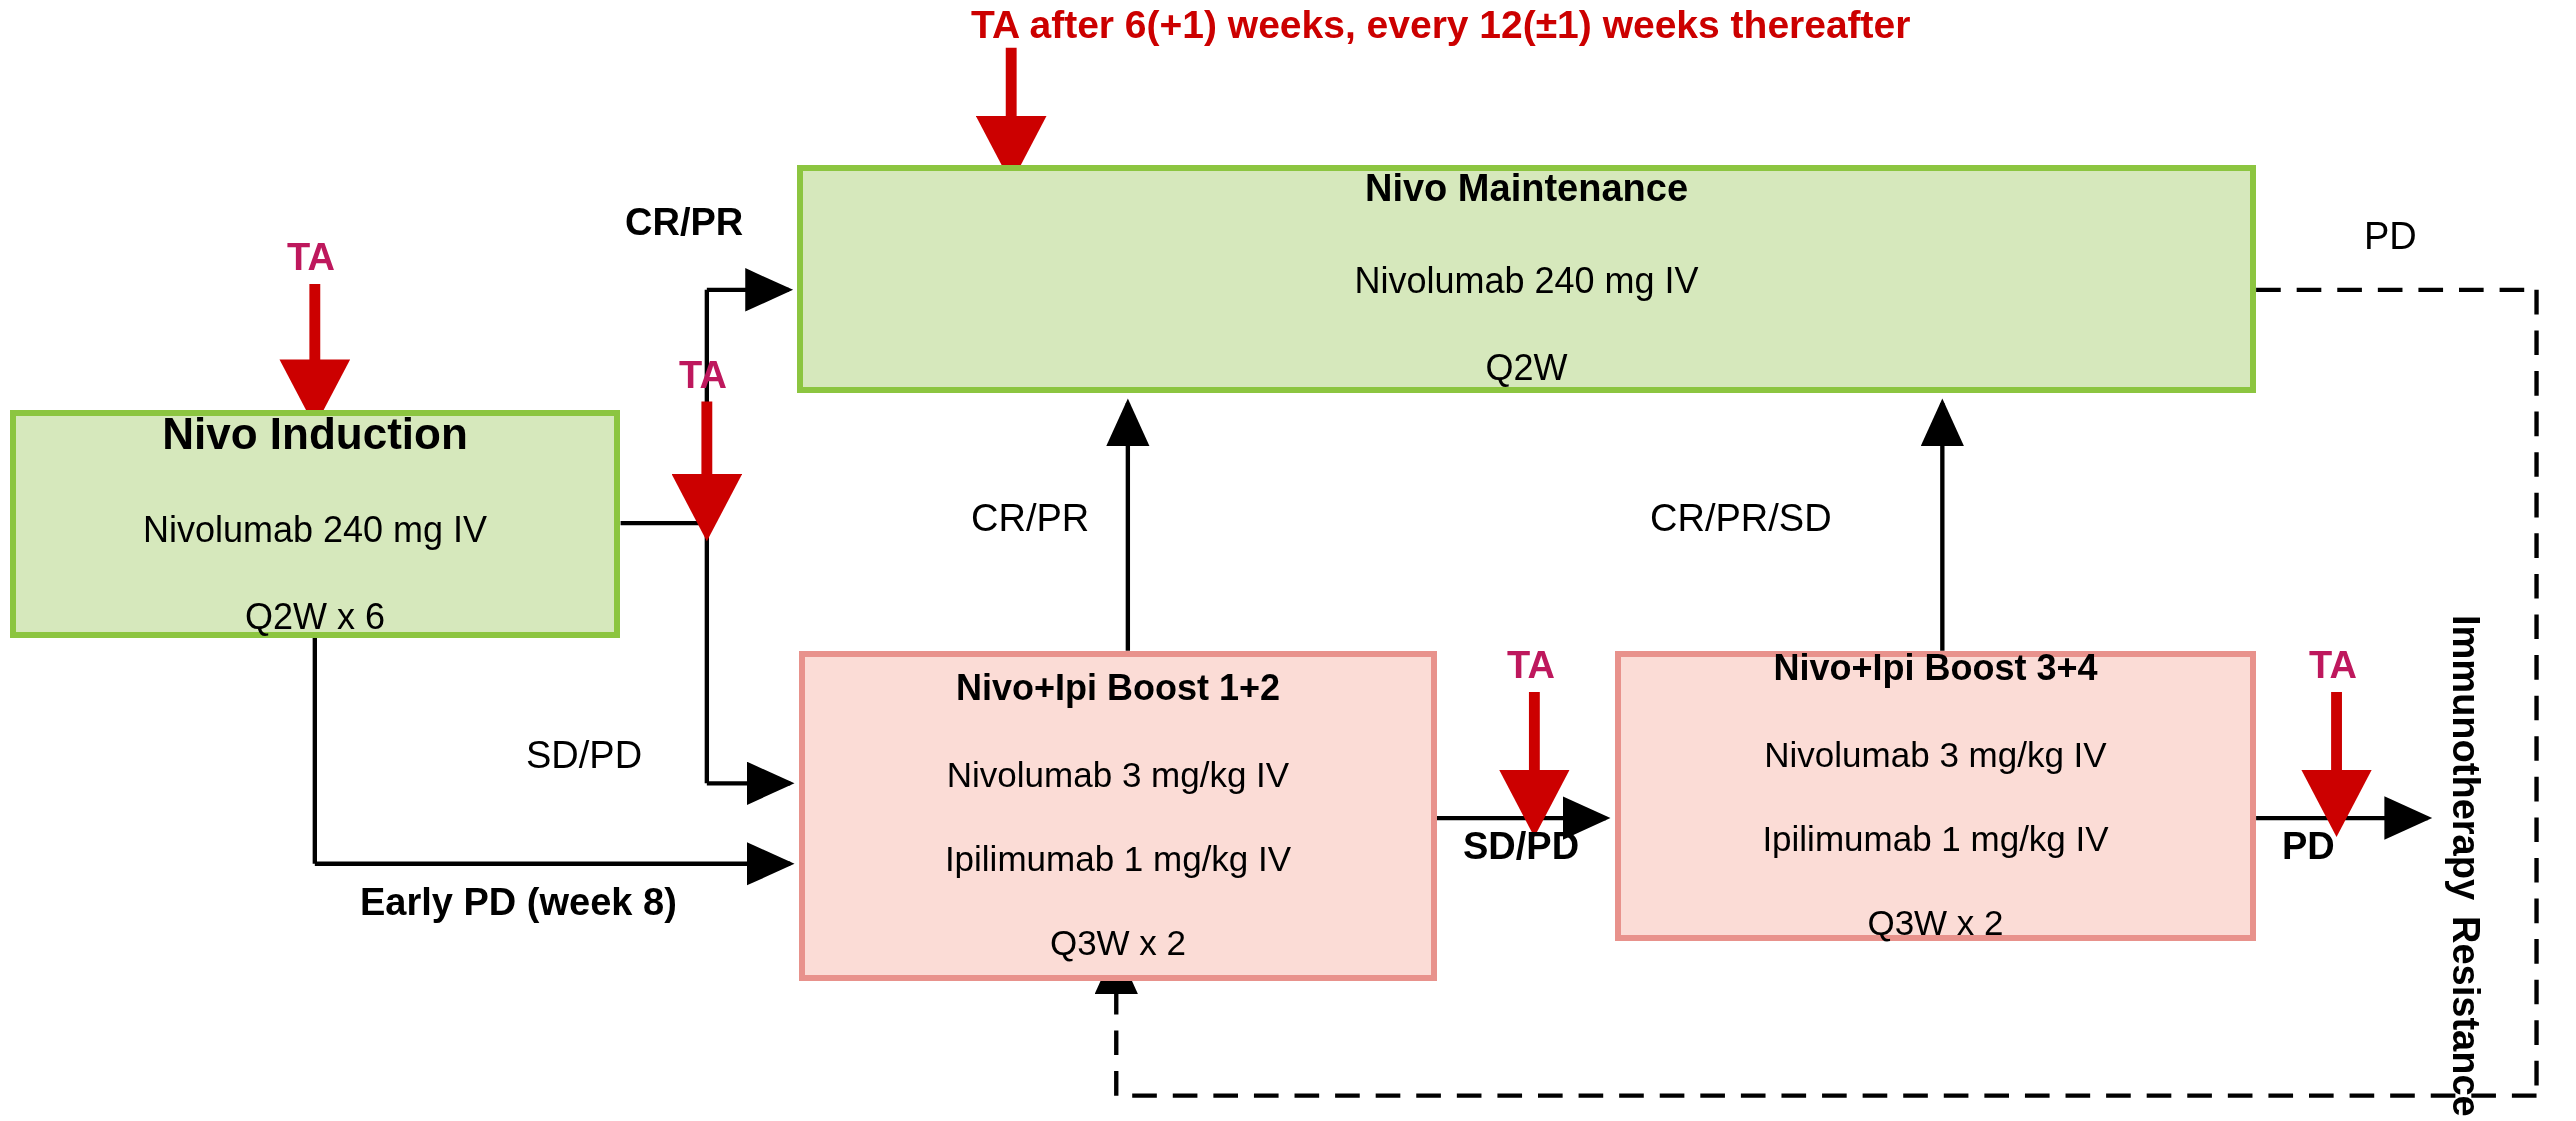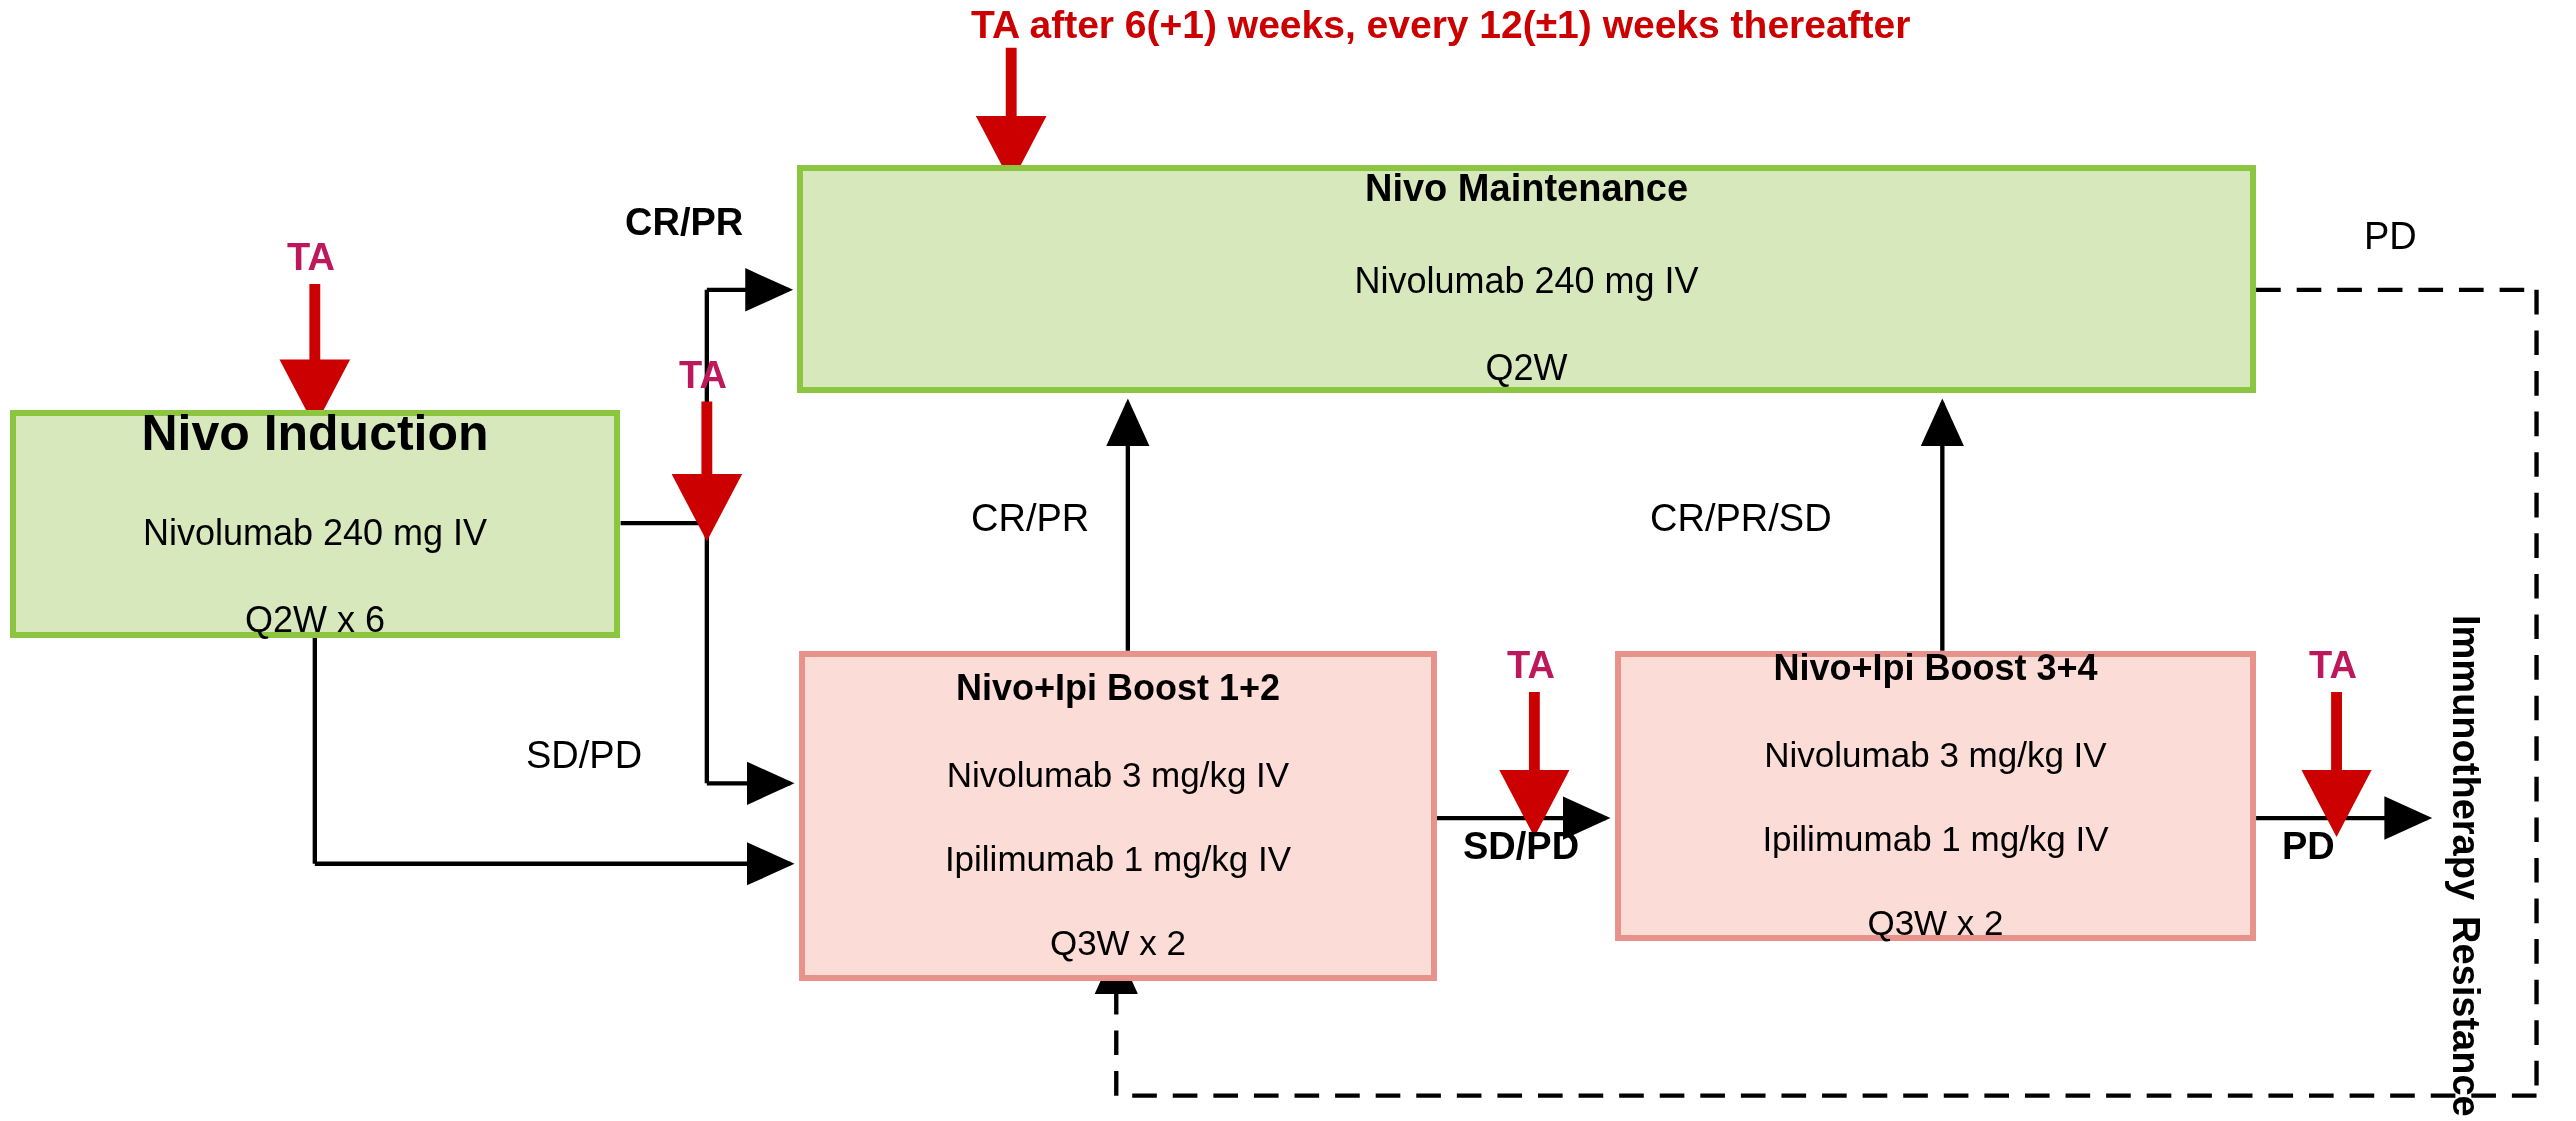--- a/index.html
+++ b/index.html
@@ -9,21 +9,21 @@
 
   .node{position:absolute;box-sizing:border-box;display:flex;flex-direction:column;
         align-items:center;justify-content:center;gap:40px;}
   .node .title{font-weight:bold;}
   .node .line{font-weight:normal;}
 
   .node.green{background:#d6e8bc;border:6.5px solid #8cc540;}
   .node.pink{background:#fbdcd6;border:6.5px solid #e8928c;}
 
   .node-induction{left:10px;top:410px;width:610px;height:228px;}
-  .node-induction .title{font-size:50px;line-height:1.18;margin-bottom:7.2px;color:#000;}
+  .node-induction .title{font-size:44px;line-height:1.18;margin-bottom:7.2px;color:#000;}
   .node-induction .line{font-size:36px;line-height:1.30;color:#000;}
 
   .node-maintenance{left:797px;top:165px;width:1459px;height:228px;}
   .node-maintenance .title{font-size:38px;line-height:1.18;margin-bottom:7.2px;color:#000;}
   .node-maintenance .line{font-size:36px;line-height:1.30;color:#000;}
 
   .node-boost12{left:799px;top:651px;width:638px;height:330px;}
   .node-boost34{left:1615px;top:651px;width:641px;height:290px;}
   .node.pink .title{font-size:36px;line-height:1.15;margin-bottom:4.3px;color:#000;}
   .node.pink .line{font-size:35px;line-height:1.26;color:#000;}
@@ -142,20 +142,21 @@
 
   <div class="ta" style="left:287px;top:236px;">TA</div>
   <div class="ta" style="left:679px;top:354px;">TA</div>
   <div class="ta" style="left:1507px;top:644px;">TA</div>
   <div class="ta" style="left:2309px;top:644px;">TA</div>
 
   <div class="lbl lbl-bold" style="left:625px;top:201px;font-size:38px;">CR/PR</div>
 
   <div class="lbl lbl-reg" style="left:526px;top:734px;font-size:38px;">SD/PD</div>
 
+  <div class="lbl lbl-bold" style="left:360px;top:881px;font-size:38px;">Early PD (week 8)</div>
 
   <div class="lbl lbl-reg" style="left:971px;top:497px;font-size:38px;">CR/PR</div>
 
   <div class="lbl lbl-reg" style="left:1650px;top:497px;font-size:38px;">CR/PR/SD</div>
 
   <div class="lbl lbl-bold" style="left:1463px;top:825px;font-size:38px;">SD/PD</div>
 
   <div class="lbl lbl-bold" style="left:2282px;top:825px;font-size:38px;">PD</div>
 
   <div class="lbl lbl-reg" style="left:2364px;top:215px;font-size:38px;">PD</div>

